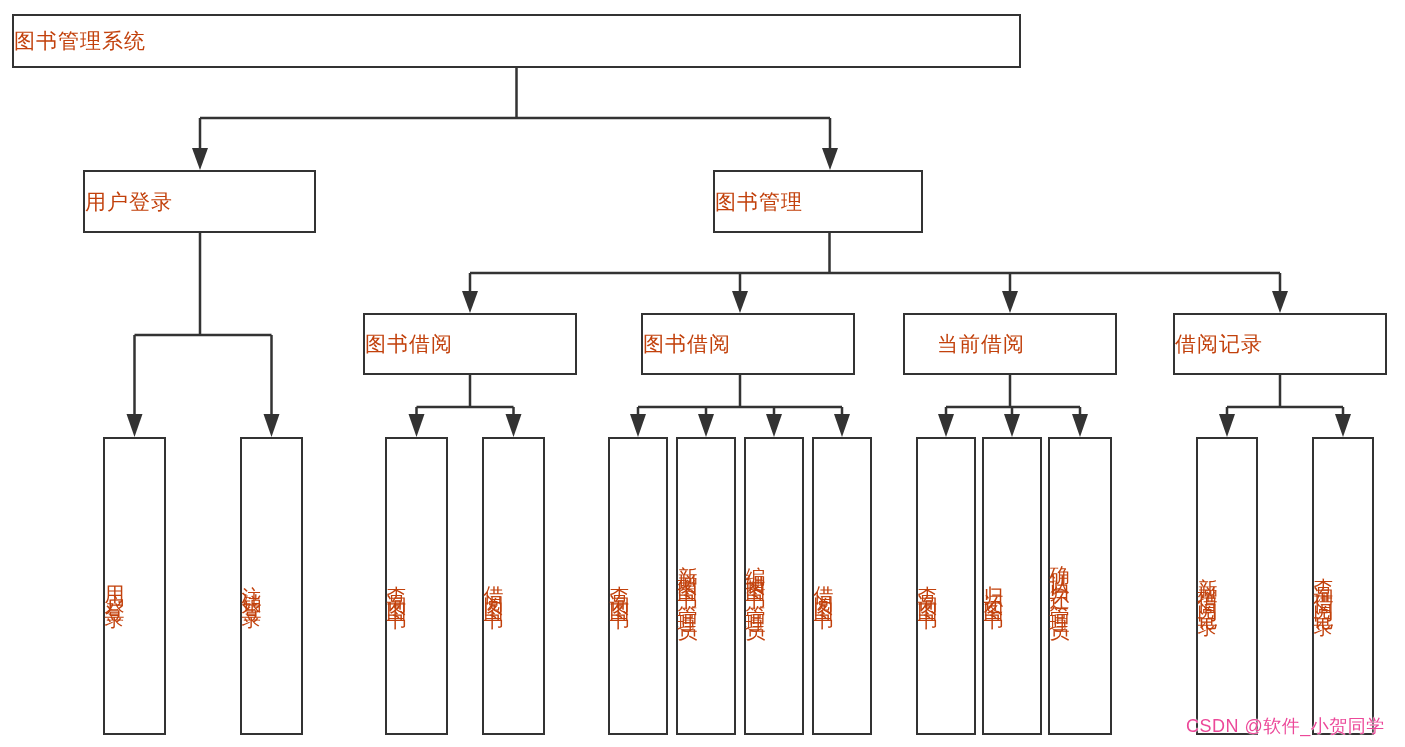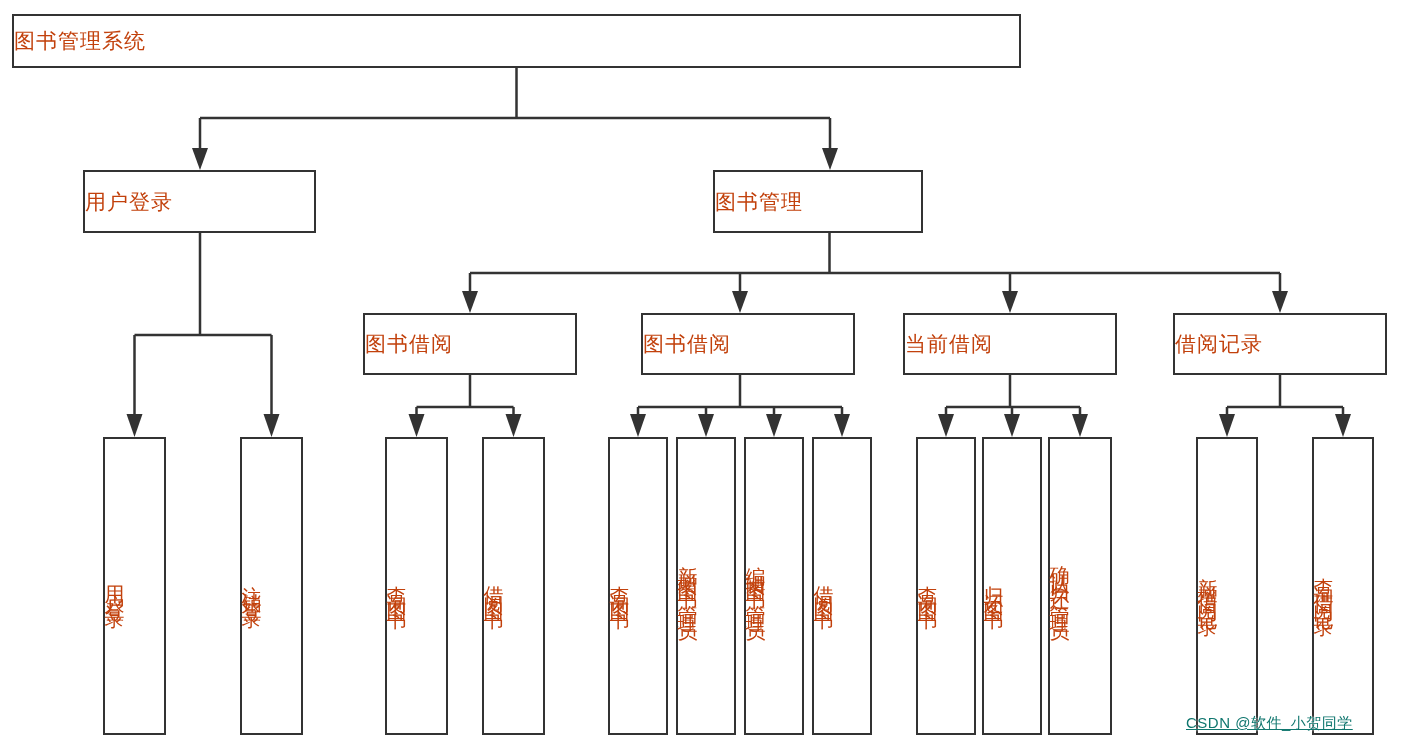--- a/index.html
+++ b/index.html
@@ -44,26 +44,25 @@
     text-orientation: mixed;
     font-size: 20px;
     letter-spacing: 8px;
     line-height: 1;
     white-space: nowrap;
   }
   .watermark {
     position: absolute;
     left: 1186px;
     top: 714px;
-    font-size: 15px;
-    color: #0f766e;
+    font-size: 18px;
+    color: #ec4899;
     letter-spacing: 0.5px;
     white-space: nowrap;
     text-shadow: 0 0 2px #ffffff, 0 0 1px #ffffff;
-    text-decoration: underline;
   }
 </style>
 </head>
 <body>
 
 <div class="stage">
 
   <svg class="wires" viewBox="0 0 1405 747" xmlns="http://www.w3.org/2000/svg">
 
     <g stroke="#333333" stroke-width="2.5" fill="none">
@@ -127,21 +126,21 @@
   <div class="node" style="left:713px; top:170px; width:210px; height:63px;">
     <span class="hlabel">图书管理</span>
   </div>
 
   <div class="node" style="left:363px; top:313px; width:214px; height:62px;">
     <span class="hlabel">图书借阅</span>
   </div>
   <div class="node" style="left:633px; top:313px; width:214px; height:62px;margin-left:8px;">
     <span class="hlabel">图书借阅</span>
   </div>
-  <div class="node" style="left:903px; top:313px; width:214px; height:62px;">
+  <div class="node" style="left:903px; top:313px; width:214px; height:62px;padding-left:32px;">
     <span class="hlabel">当前借阅</span>
   </div>
   <div class="node" style="left:1173px; top:313px; width:214px; height:62px;">
     <span class="hlabel">借阅记录</span>
   </div>
 
   <div class="node vnode" style="left:103px; top:437px; width:63px; height:298px;">
     <span class="vlabel">用户登录</span>
   </div>
   <div class="node vnode" style="left:240px; top:437px; width:63px; height:298px;">

